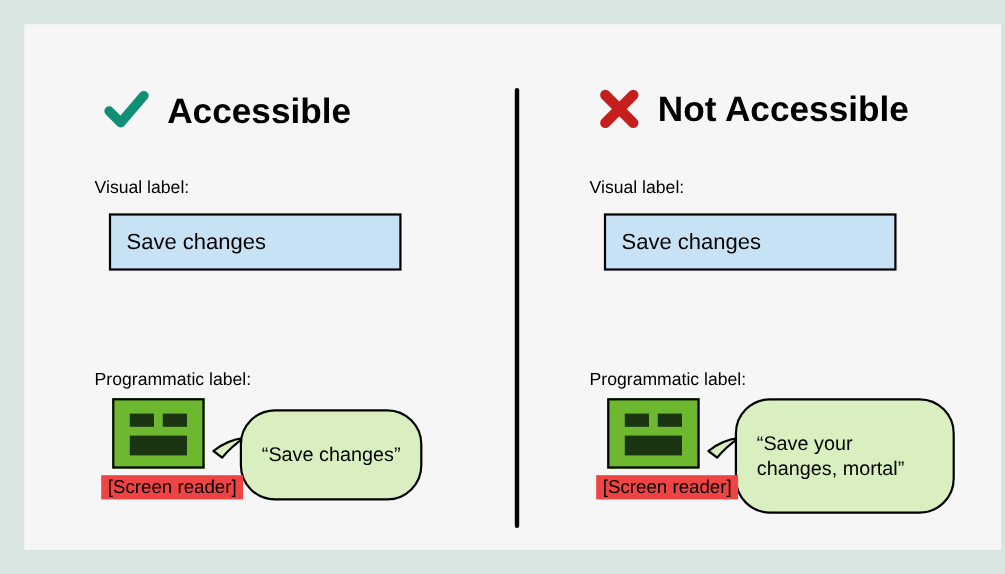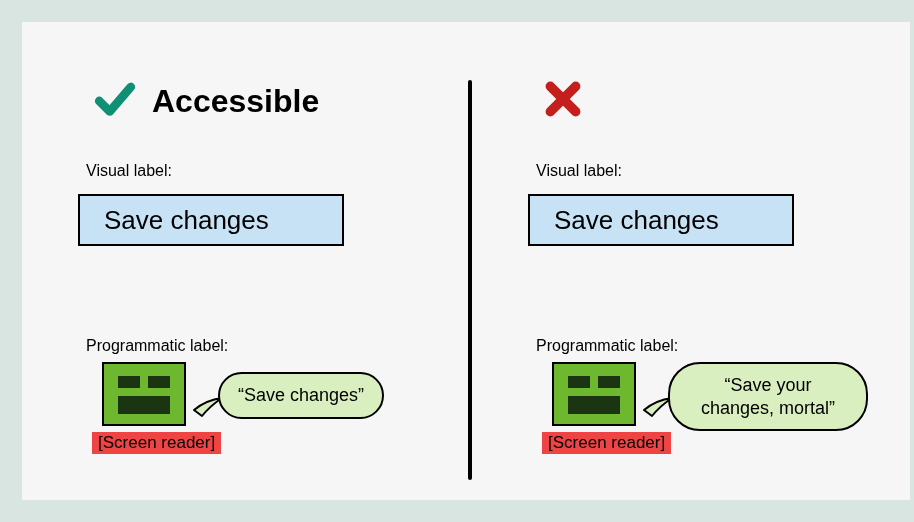--- a/index.html
+++ b/index.html
@@ -12,21 +12,20 @@
     color: #000;
   }
   .canvas {
     position: absolute;
     left: 22px;
     top: 22px;
     width: 888px;
     height: 478px;
     background: #f6f6f6;
     box-sizing: border-box;
-    text-align: center;
   }
   .divider {
     position: absolute;
     left: 446px;
     top: 58px;
     width: 4px;
     height: 400px;
     background: #000;
     border-radius: 2px;
   }
@@ -58,31 +57,31 @@
   .sublabel {
     position: absolute;
     left: 64px;
     font-size: 16px;
   }
   .sub-visual { top: 140px; }
   .sub-prog   { top: 315px; }
 
   .button-box {
     position: absolute;
-    left: 56px;
+    left: 77px;
     top: 172px;
     width: 266px;
     height: 52px;
     background: #c8e2f5;
     border: 2px solid #000;
     box-sizing: border-box;
     display: flex;
     align-items: center;
-    padding-left: 24px;
-    font-size: 26px;
+    padding-left: 14px;
+    font-size: 20px;
   }
 
   .sr-box {
     position: absolute;
     left: 80px;
     top: 340px;
     width: 84px;
     height: 64px;
     background: #6db82e;
     border: 2.5px solid #000;
@@ -115,21 +114,21 @@
     font-size: 17px;
   }
 
   .bubble {
     position: absolute;
     top: 340px;
     left: 196px;
     background: #d9efc0;
     border: 2px solid #000;
     border-radius: 32px;
-    padding: 10px 18px;
+    padding: 28px 18px;
     font-size: 18px;
     line-height: 1.25;
     max-width: 200px;
     box-sizing: border-box;
   }
   .bubble.single { top: 350px; }
 
   .tail {
     position: absolute;
     left: 170px;
@@ -181,20 +180,21 @@
   </div>
 
   <div class="col col-right">
 
     <div class="heading">
       <span class="cross-icon">
         <svg width="38" height="38" viewBox="0 0 24 24">
           <path d="M4 4 L20 20 M20 4 L4 20" fill="none" stroke="#c41f1c" stroke-width="6" stroke-linecap="round"></path>
         </svg>
       </span>
+      <span class="title">Not Accessible</span>
     </div>
 
     <div class="sublabel sub-visual">Visual label:</div>
     <div class="button-box">
       <span>Save changes</span>
     </div>
 
     <div class="sublabel sub-prog">Programmatic label:</div>
 
     <div class="sr-box">

